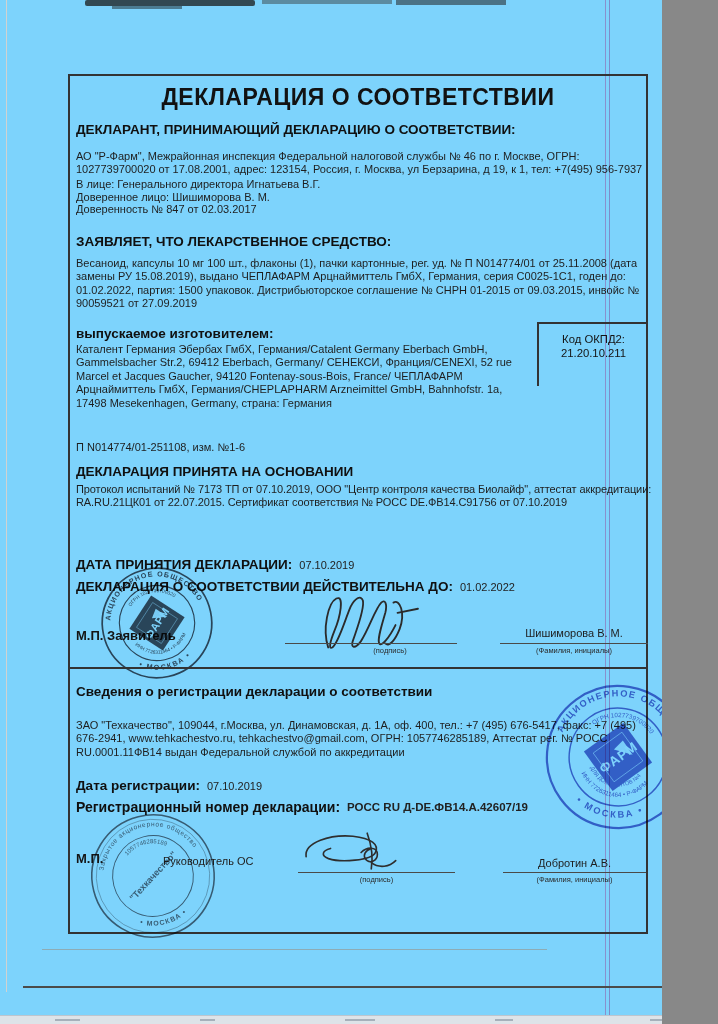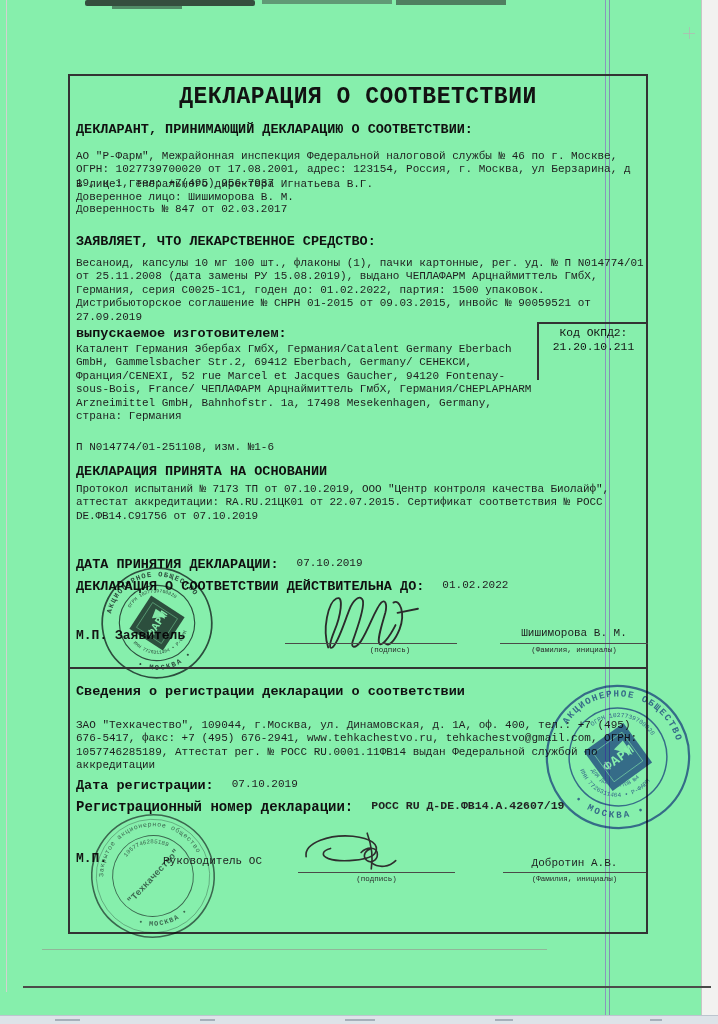--- a/index.html
+++ b/index.html
@@ -1,18 +1,18 @@
 <!DOCTYPE html>
 <html><head>
 <meta charset="utf-8">
 <style>
   html,body{margin:0;padding:0;}
   body{font-family:"Liberation Sans",sans-serif;background:#888;}
-  .page{position:relative;width:718px;height:1024px;background:#86efac;overflow:hidden;
-        color:#1c1c1c;font-family:Liberation Mono, monospace;-webkit-font-smoothing:antialiased;}
+  .page{position:relative;width:662px;height:1024px;background:#7dd3fc;overflow:hidden;
+        color:#1c1c1c;-webkit-font-smoothing:antialiased;}
   .abs{position:absolute;}
 
   
   .edge-left{left:6px;top:0;width:1px;height:992px;background:#d2d2d0;}
   .edge-right{left:701px;top:0;width:1px;height:1024px;background:#c6c6c4;}
   .margin-right{left:702px;top:0;width:16px;height:1024px;background:#f2f2f0;}
   .vline-a{left:605px;top:0;width:1px;height:1024px;background:#8b7fc0;opacity:.8;}
   .vline-b{left:609px;top:0;width:1px;height:1024px;background:#7a6db5;opacity:.7;}
   .smudge1{left:85px;top:0;width:170px;height:6px;background:#1a1a1a;opacity:.75;border-radius:2px;}
   .smudge2{left:262px;top:0;width:130px;height:4px;background:#333;opacity:.45;}
@@ -44,25 +44,25 @@
   .s2-head{left:76px;top:234px;width:560px;}
   .s2-body{left:76px;top:257px;width:572px;}
   .s3-head{left:76px;top:326px;width:460px;}
   .s3-body{left:76px;top:343px;width:458px;}
   .s4-head{left:76px;top:423px;width:460px;}
   .s4-body{left:76px;top:441px;width:460px;}
   .s5-head{left:76px;top:464px;width:560px;}
   .s5-body{left:76px;top:483px;width:578px;letter-spacing:-.1px;}
 
   .code-box{width:109px;height:53px;border-top:2px solid #333;border-left:2px solid #333;
-            text-align:center;font-size:11.3px;line-height:13.5px;color:#141414;padding-top:3px;}
+            text-align:center;font-size:11.3px;line-height:13.5px;color:#141414;padding-top:9px;}
   .okpd2{left:537px;top:322px;}
   .tnved{left:537px;top:395px;}
 
-  .label-line{display:flex;align-items:flex-start;gap:18px;white-space:nowrap;}
+  .label-line{display:flex;align-items:center;gap:7px;white-space:nowrap;}
   .label-line .lbl{font-size:13.5px;font-weight:bold;color:#101010;}
   .label-line .val{font-size:11px;color:#222;}
   .adoption{left:76px;top:557px;}
   .valid{left:76px;top:579px;}
   .regdate{left:76px;top:778px;}
   .regnum{left:76px;top:799px;}
   .regnum .lbl{font-size:14px;}
   .regnum .val{font-size:11.5px;font-weight:bold;}
 
   .mp1{left:76px;top:628px;font-size:13px;font-weight:bold;color:#141414;}

